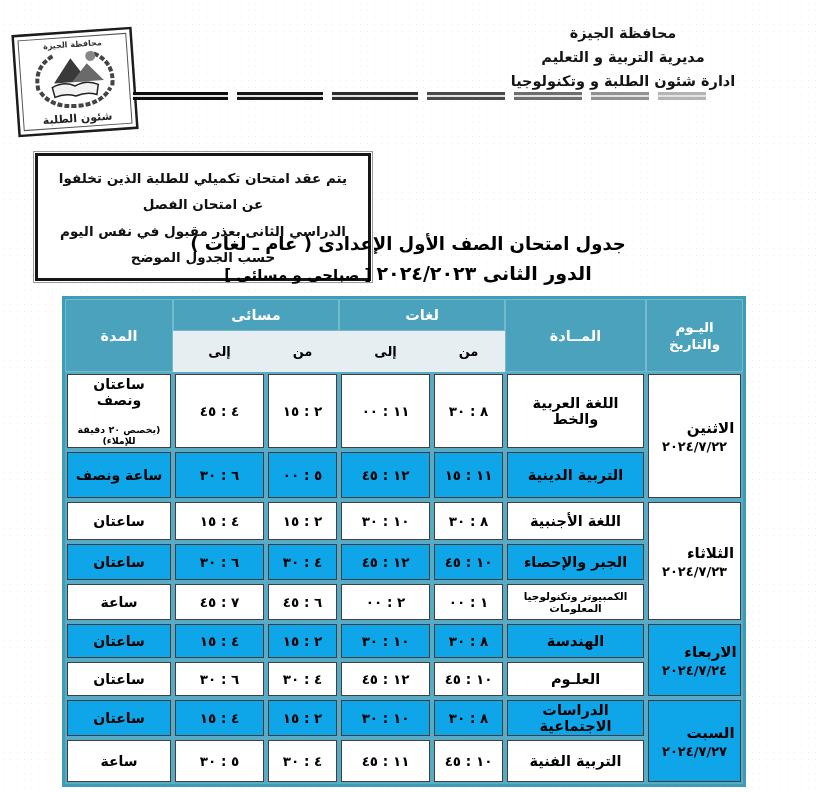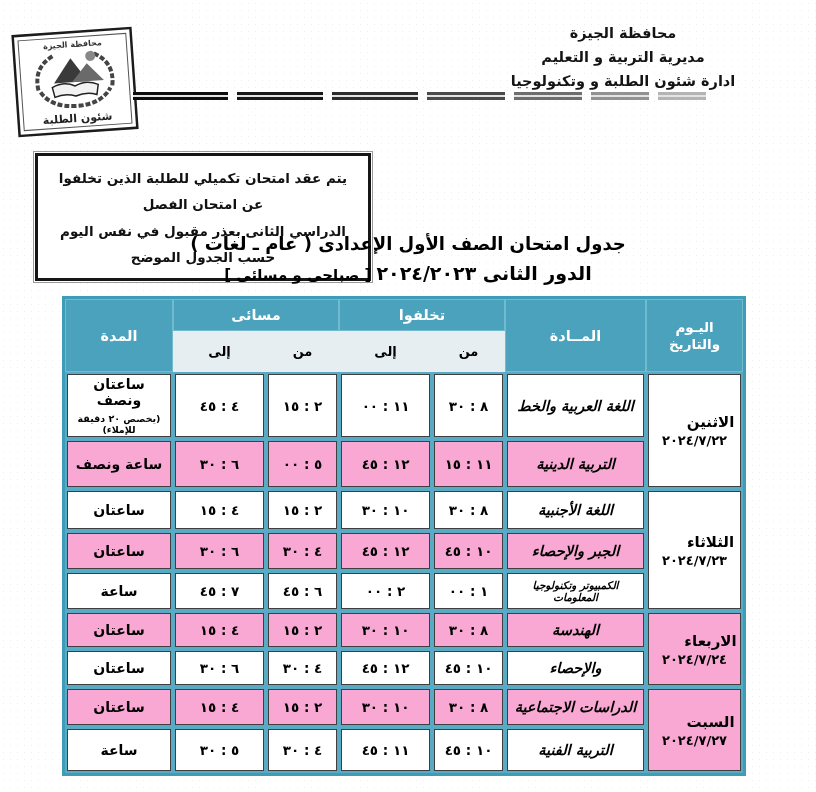--- a/index.html
+++ b/index.html
@@ -64,29 +64,29 @@
   }
   th .two-line{line-height:1.25;font-size:13.5px;}
   tr.h2 td{
     background:#e6eef2;color:#000;font-weight:bold;font-size:13px;
     border:1px solid #e6eef2;text-align:center;vertical-align:middle;padding:12px;
   }
   tbody td{
     background:#ffffff;text-align:center;vertical-align:middle;padding:2px;
     border:2px solid #58aac5;box-shadow:inset 0 0 0 1px #3f3f3f;color:#000;
   }
-  tbody tr.alt td{background:#f9a8d4;}
+  tbody tr.alt td{background:#0ea5e9;}
   tbody td.day-cell{background:#ffffff;}
   .day-name{font-weight:bold;font-size:15px;padding-left:32px;}
   .day-date{font-weight:bold;font-size:13px;direction:ltr;margin-top:2px;}
-  .subject-cell{font-weight:bold;font-size:14.5px;font-style:italic;}
+  .subject-cell{font-weight:bold;font-size:14.5px;}
   .subject-cell.tiny{font-size:10.5px;}
   .time-cell{direction:ltr;font-weight:bold;font-size:13.5px;letter-spacing:1px;}
   .duration-cell{font-weight:bold;font-size:14px;}
-  .dur-note{font-weight:bold;font-size:9.5px;margin-top:5px;}
+  .dur-note{font-weight:bold;font-size:9.5px;margin-top:16px;}
 </style>
 </head>
 <body>
 
 <div class="layer org-block">
   <div class="org-line">محافظة الجيزة</div>
   <div class="org-line">مديرية التربية و التعليم</div>
   <div class="org-line">ادارة شئون الطلبة و وتكنولوجيا</div>
 </div>
 
@@ -144,21 +144,21 @@
     </colgroup>
     <thead>
       <tr class="h1">
         <th rowspan="2">
           <div class="two-line">
             <div>اليـوم</div>
             <div>والتاريخ</div>
           </div>
         </th>
         <th rowspan="2">المــادة</th>
-        <th colspan="2">تخلفوا</th>
+        <th colspan="2">لغات</th>
         <th colspan="2">مسائى</th>
         <th rowspan="2">المدة</th>
       </tr>
       <tr class="h2">
         <td>من</td>
         <td>إلى</td>
         <td>من</td>
         <td>إلى</td>
       </tr>
     </thead>
@@ -230,21 +230,21 @@
           <td class="subject-cell">الهندسة</td>
           <td class="time-cell">٨ : ٣٠</td>
           <td class="time-cell">١٠ : ٣٠</td>
           <td class="time-cell">٢ : ١٥</td>
           <td class="time-cell">٤ : ١٥</td>
           <td class="duration-cell">
             <div>ساعتان</div>
           </td>
         </tr>
         <tr style="height: 38px;">
-          <td class="subject-cell">والإحصاء</td>
+          <td class="subject-cell">العلـوم</td>
           <td class="time-cell">١٠ : ٤٥</td>
           <td class="time-cell">١٢ : ٤٥</td>
           <td class="time-cell">٤ : ٣٠</td>
           <td class="time-cell">٦ : ٣٠</td>
           <td class="duration-cell">
             <div>ساعتان</div>
           </td>
         </tr>
         <tr class="alt" style="height: 40px;">
           <td class="day-cell" rowspan="2">

